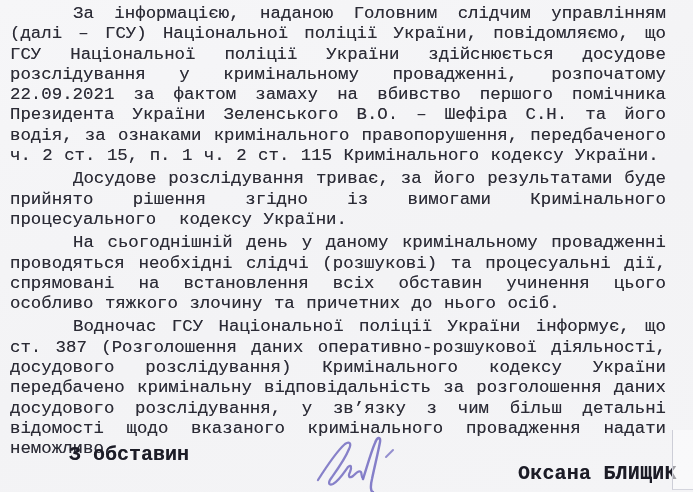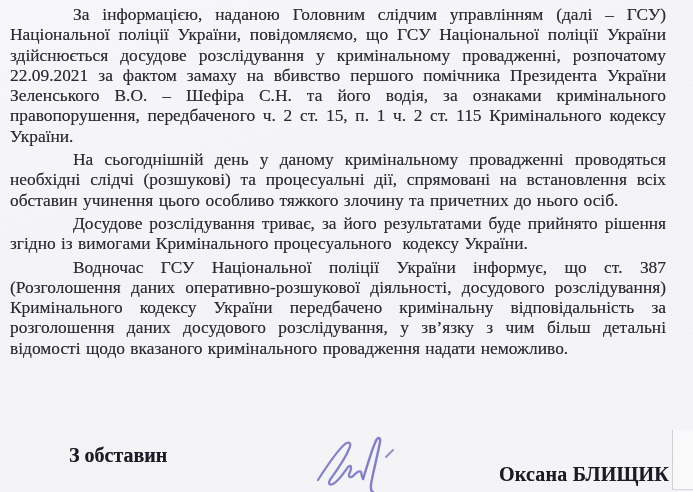--- a/index.html
+++ b/index.html
@@ -8,21 +8,21 @@
     width: 693px;
     height: 492px;
     overflow: hidden;
     background: #eef0f2;
   }
   .page {
     position: relative;
     width: 693px;
     height: 492px;
     background: linear-gradient(160deg, #f6f6f8 0%, #f3f3f5 55%, #f4f4f6 100%);
-    font-family: Liberation Serif, serif;
+    font-family: Liberation Mono, monospace;
   }
   .letter-body {
     position: absolute;
     left: 10px;
     top: 4px;
     width: 656px;
     color: #2b2b35;
     font-size: 17.4px;
     line-height: 20.3px;
     text-align: justify;
@@ -39,21 +39,21 @@
     position: absolute;
     font-weight: bold;
     color: #1c1c26;
     font-size: 20px;
     line-height: 20px;
     white-space: nowrap;
     text-shadow: 0 0 0.4px rgba(28, 28, 45, 0.55);
   }
   .closing-respect { left: 69px;  top: 445px; }
   .closing-position { left: 26px; top: 465px; }
-  .signer-name     { left: 499px; top: 464px; letter-spacing: 0.2px; text-align: right; }
+  .signer-name     { left: 518px; top: 464px; letter-spacing: 0.2px; text-align: right; }
   .signature-svg {
     position: absolute;
     left: 312px;
     top: 434px;
     width: 92px;
     height: 58px;
   }
   .scan-artifact {
     position: absolute;
     left: 672px;
@@ -65,22 +65,22 @@
     background: rgba(252, 252, 254, 0.6);
   }
 </style>
 </head>
 <body>
 
 <div class="page">
 
   <div class="letter-body">
     <p class="para">За інформацією, наданою Головним слідчим управлінням (далі – ГСУ) Національної поліції України, повідомляємо, що ГСУ Національної поліції України здійснюється досудове розслідування у кримінальному провадженні, розпочатому 22.09.2021 за фактом замаху на вбивство першого помічника Президента України Зеленського В.О. – Шефіра С.Н. та його водія, за ознаками кримінального правопорушення, передбаченого ч. 2 ст. 15, п. 1 ч. 2 ст. 115 Кримінального кодексу України.</p>
+    <p class="para">Досудове розслідування триває, за його результатами буде прийнято рішення згідно із вимогами Кримінального процесуального&nbsp; кодексу України.</p>
     <p class="para">На сьогоднішній день у даному кримінальному провадженні проводяться необхідні слідчі (розшукові) та процесуальні дії, спрямовані на встановлення всіх обставин учинення цього особливо тяжкого злочину та причетних до нього осіб.</p>
-    <p class="para">Досудове розслідування триває, за його результатами буде прийнято рішення згідно із вимогами Кримінального процесуального&nbsp; кодексу України.</p>
     <p class="para">Водночас ГСУ Національної поліції України інформує, що ст. 387 (Розголошення даних оперативно-розшукової діяльності, досудового розслідування) Кримінального кодексу України передбачено кримінальну відповідальність за розголошення даних досудового розслідування, у зв’язку з чим більш детальні відомості щодо вказаного кримінального провадження надати неможливо.</p>
   </div>
 
   <div class="closing-respect">З обставин</div>
 
 
   <svg class="signature-svg" viewBox="0 0 92 58" xmlns="http://www.w3.org/2000/svg" aria-hidden="true">
     <g fill="none" stroke="#7b74c4" stroke-linecap="round" stroke-linejoin="round">
       <path d="M6 46 C13 35 25 17 33 10 C37 7 40 9 37 15 C33 25 25 36 20 43 C16 48 16 52 21 50 C27 47 33 37 36 33 C39 30 40 33 38 38 C36 42 37 45 41 42 C44 39 47 36 49 38 C50 40 49 43 51 44" stroke-width="2.3" opacity="0.9"></path>
       <path d="M51 45 C54 36 59 18 63 9 C65 3 69 2 68 8 C66 19 62 35 60 45 C58 53 59 58 61 58" stroke-width="2.4" opacity="0.92"></path>

